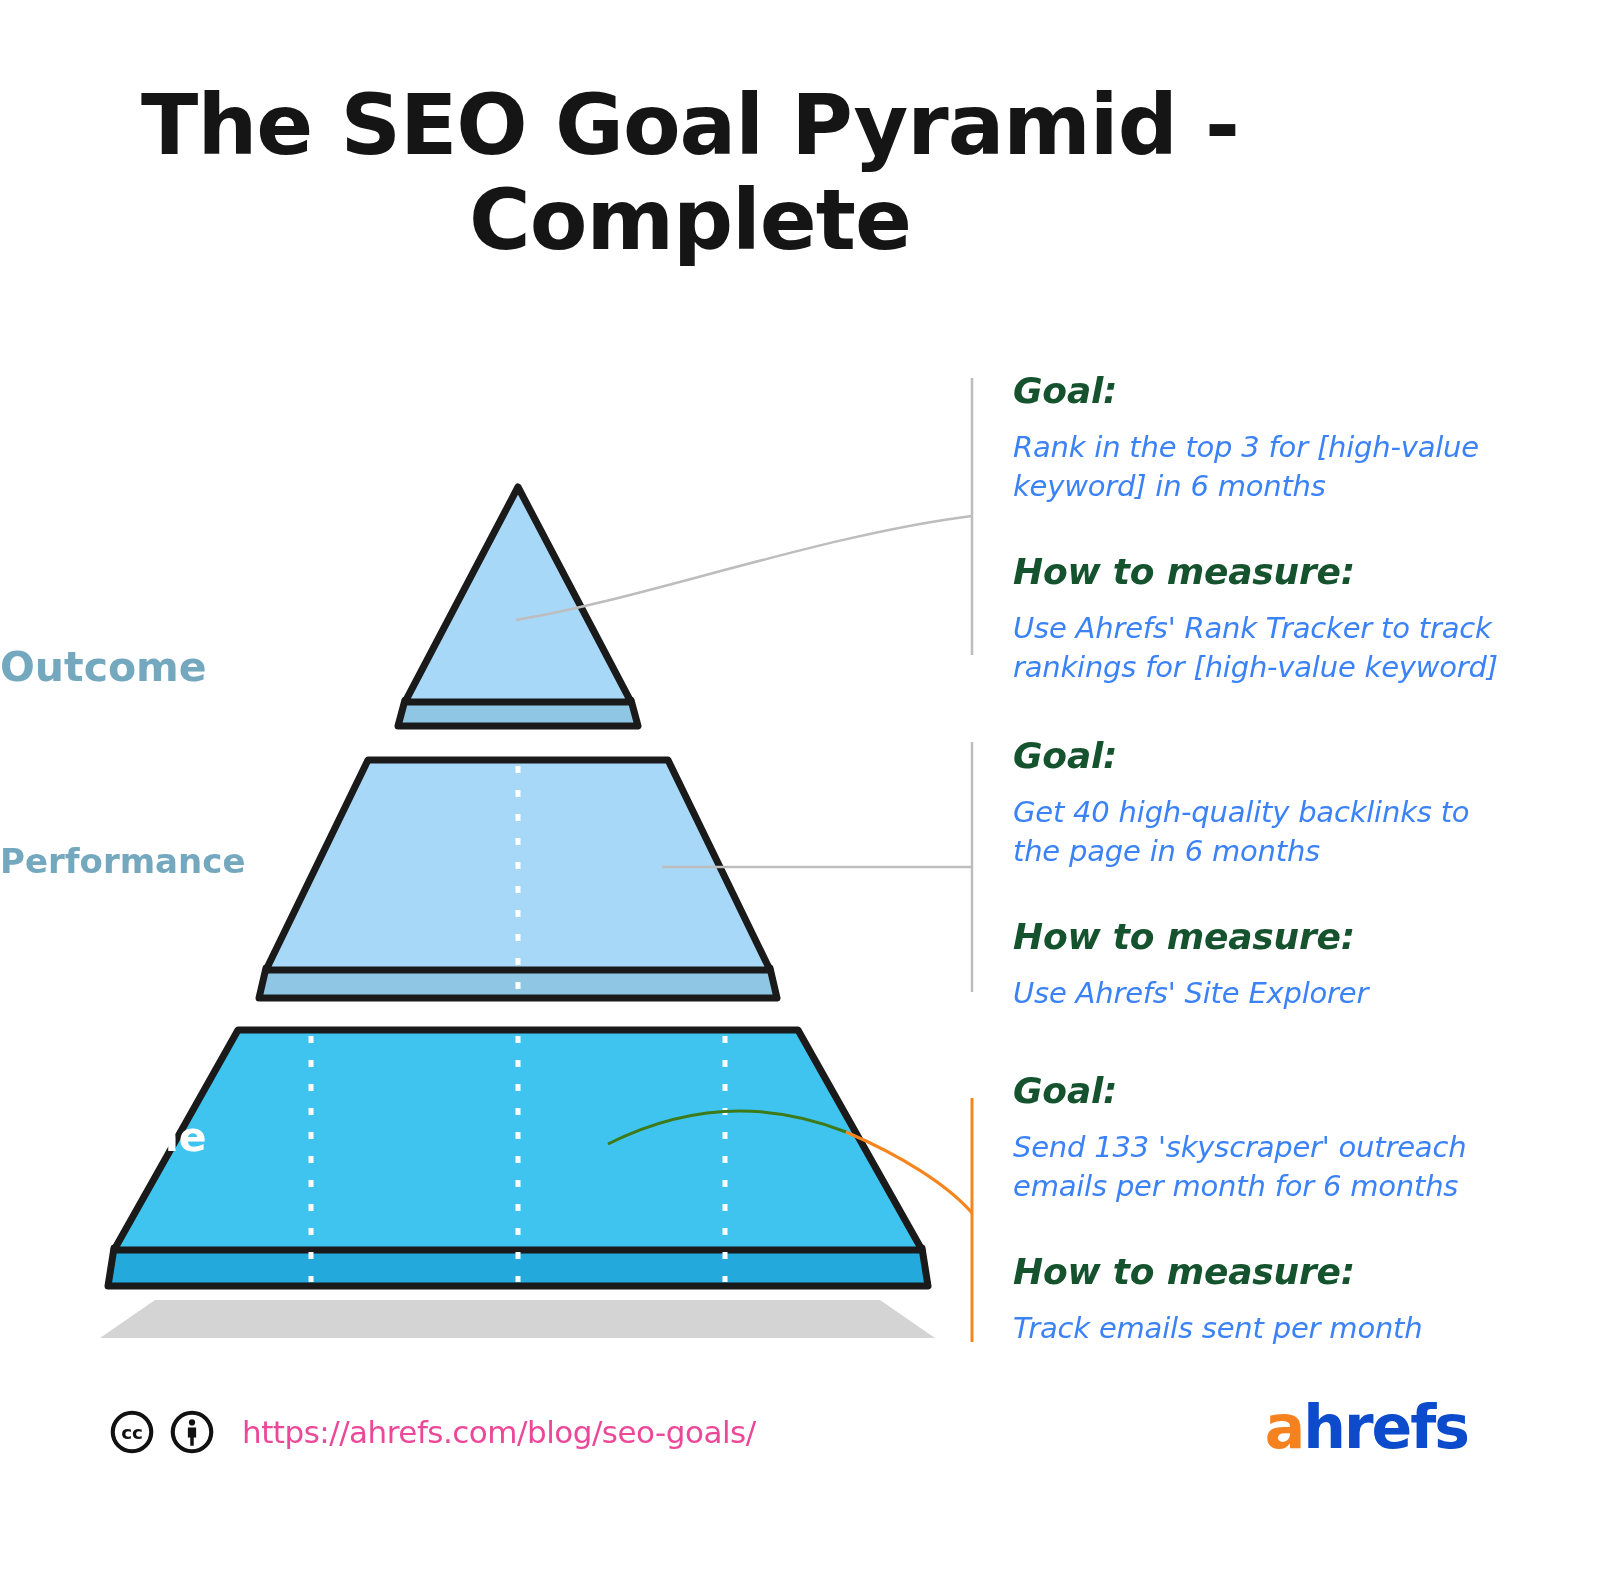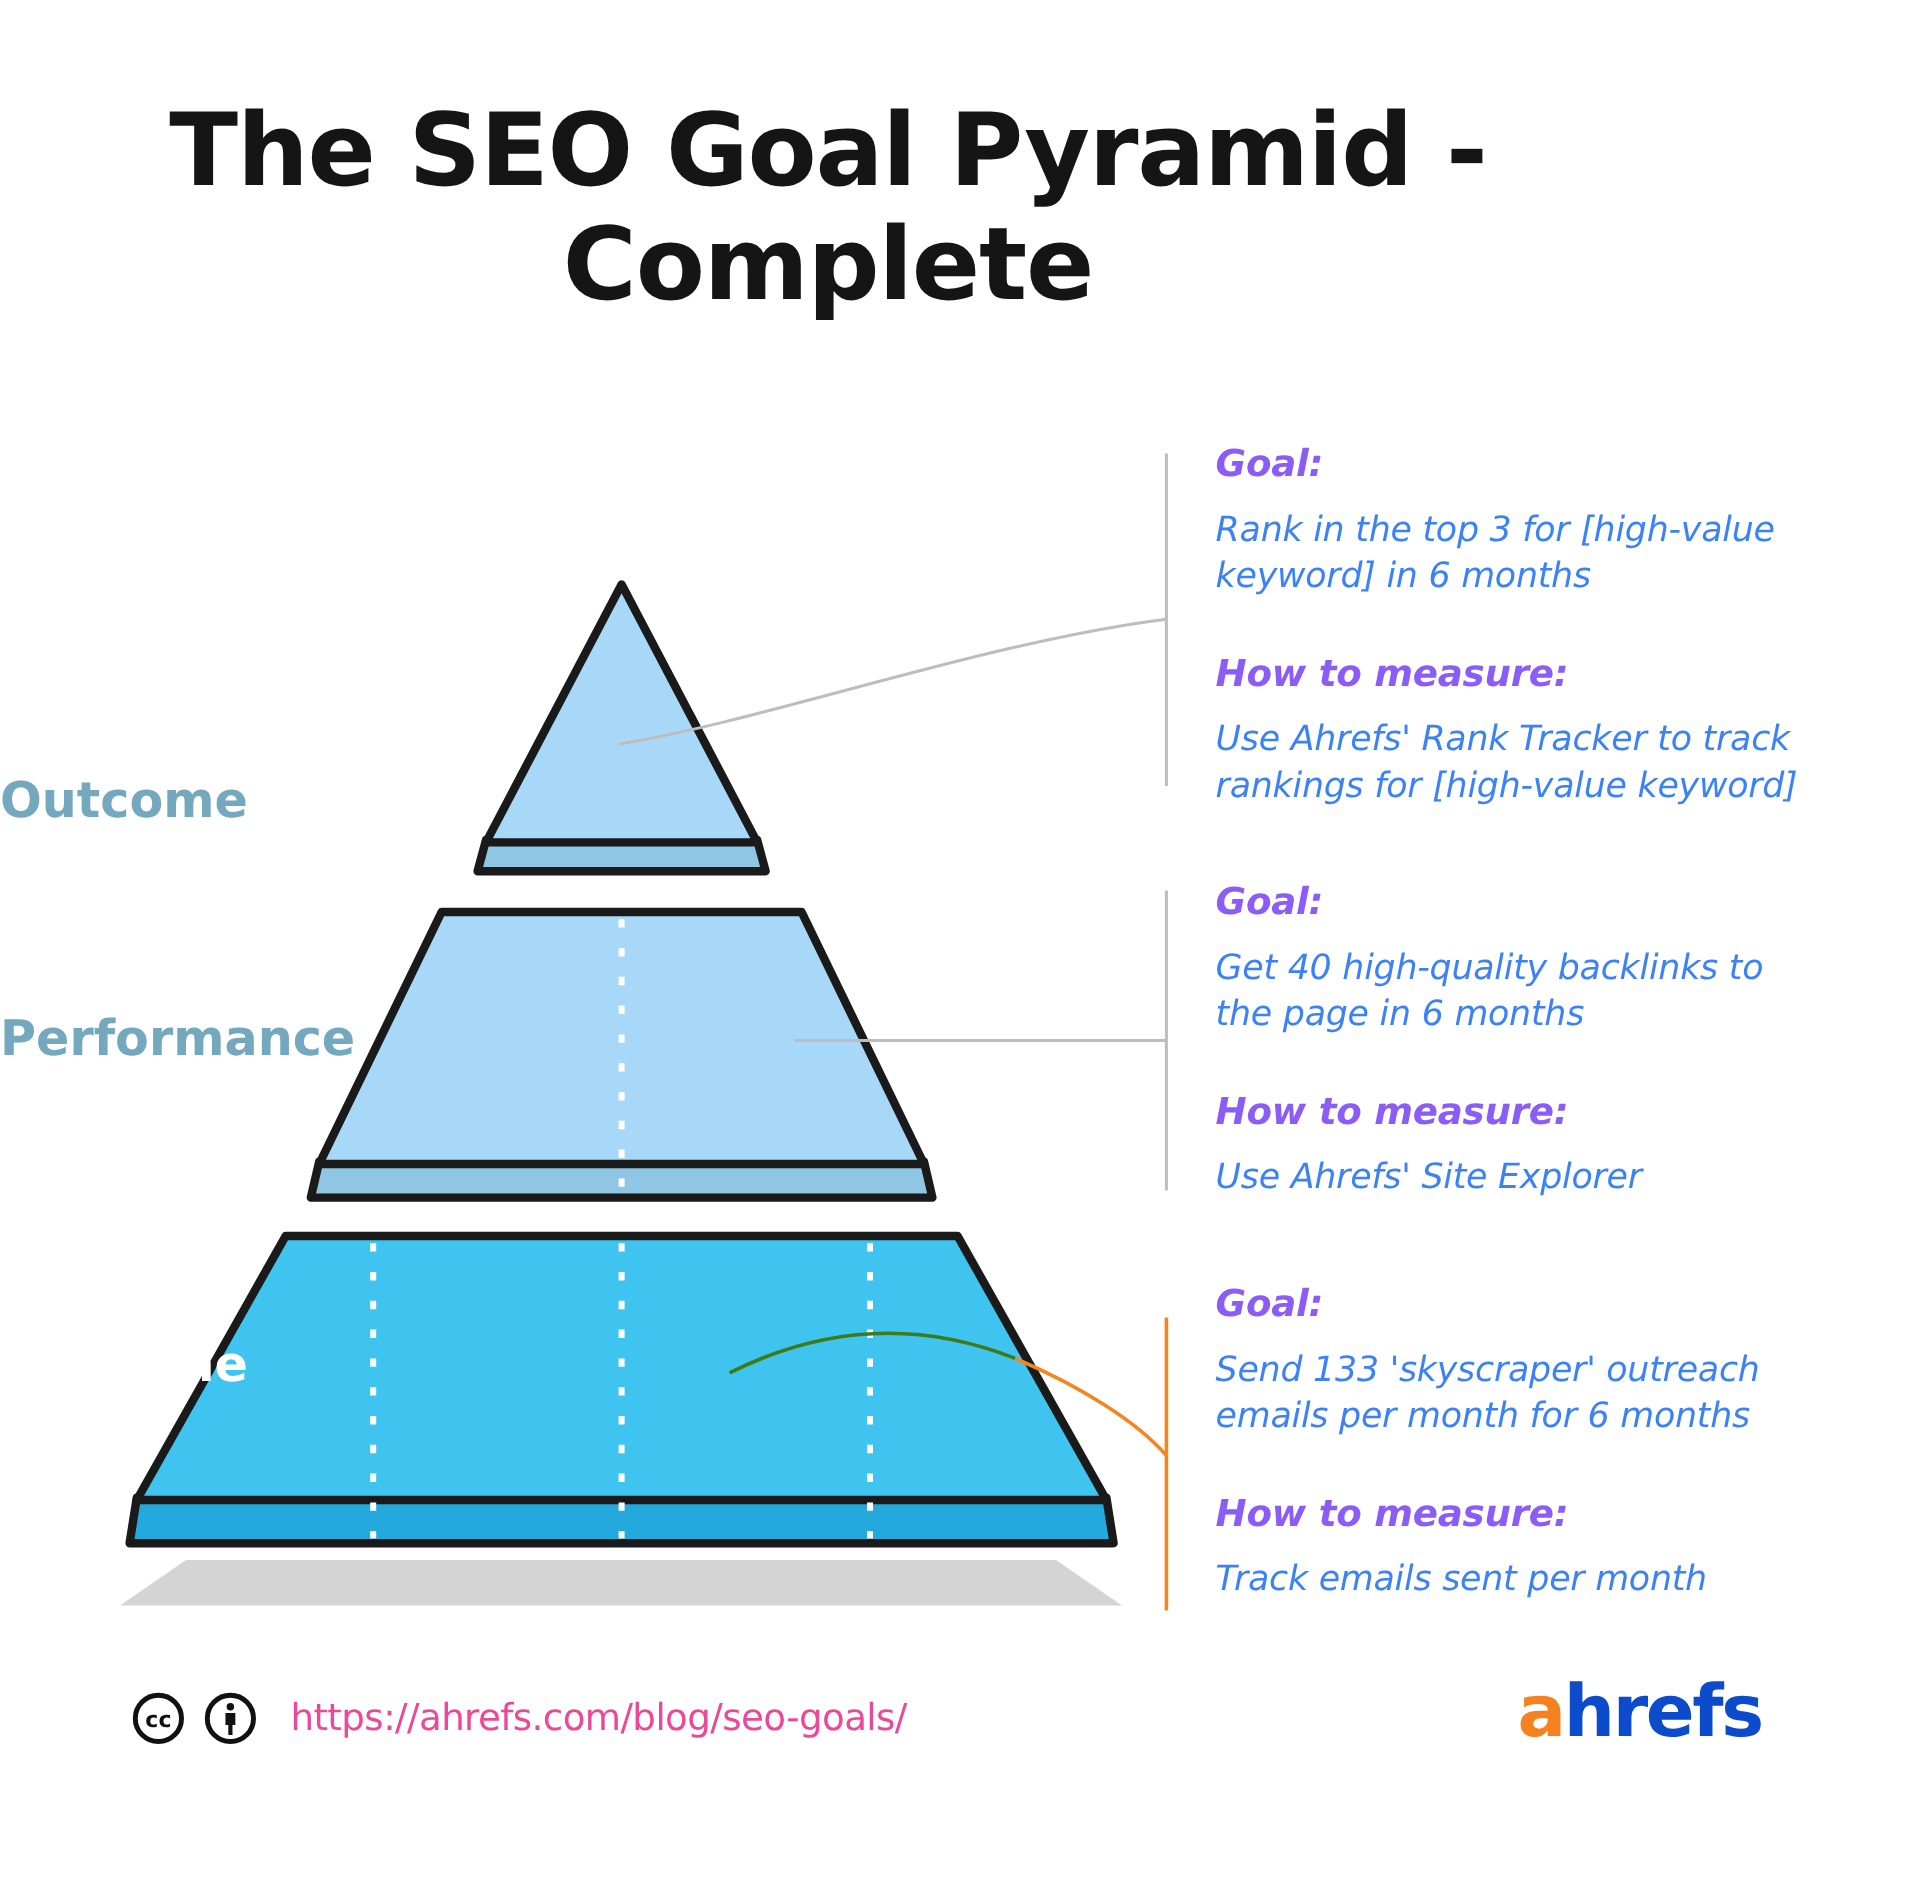--- a/index.html
+++ b/index.html
@@ -55,21 +55,21 @@
     left: 0;
     top: 643px;
     width: 1036px;
     font-size: 41px;
     color: #74A8BE;
   }
   .tier-label-performance {
     left: 0;
     top: 841px;
     width: 1036px;
-    font-size: 41px;
+    font-size: 34px;
     color: #74A8BE;
   }
   .tier-label-process {
     left: 0;
     top: 1113px;
     width: 1036px;
     font-size: 41px;
     color: #ffffff;
   }
 
@@ -80,22 +80,22 @@
     width: 500px;
   }
   .info-block-1 { top: 368px; }
   .info-block-2 { top: 733px; }
   .info-block-3 { top: 1068px; }
 
   .info-heading {
     font-family: "DejaVu Sans", sans-serif;
     font-style: italic;
     font-weight: bold;
-    font-size: 31px;
-    color: #8b5cf6;
+    font-size: 36px;
+    color: #14532d;
     line-height: 1.28;
     margin: 0;
     letter-spacing: -0.2px;
   }
   .info-body {
     font-family: "DejaVu Sans", sans-serif;
     font-style: italic;
     font-weight: normal;
     font-size: 29px;
     color: #3b82f6;

